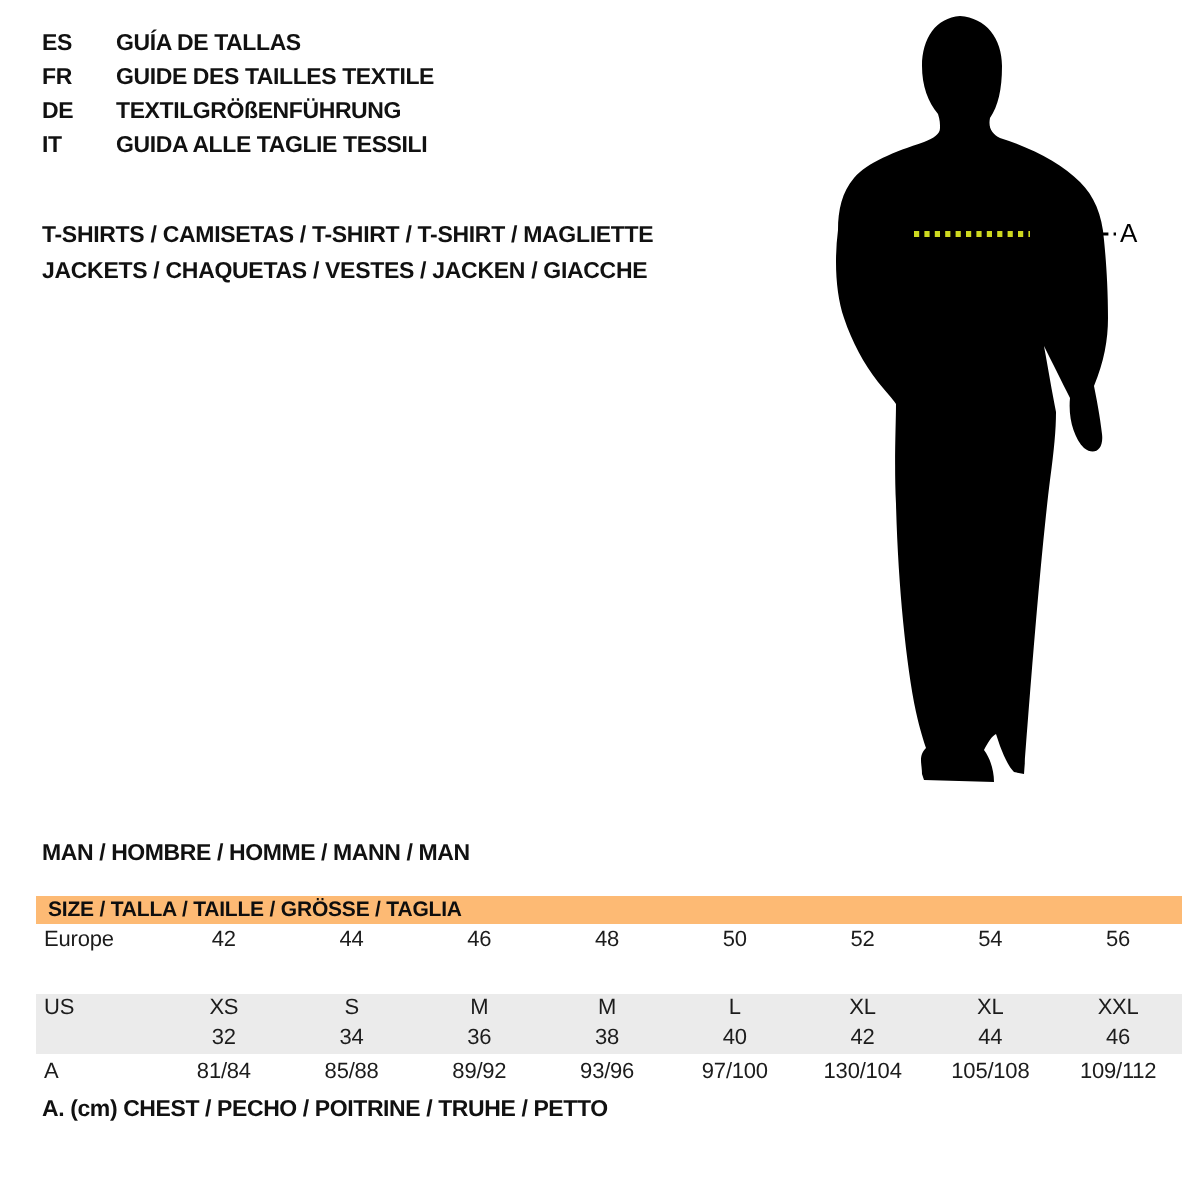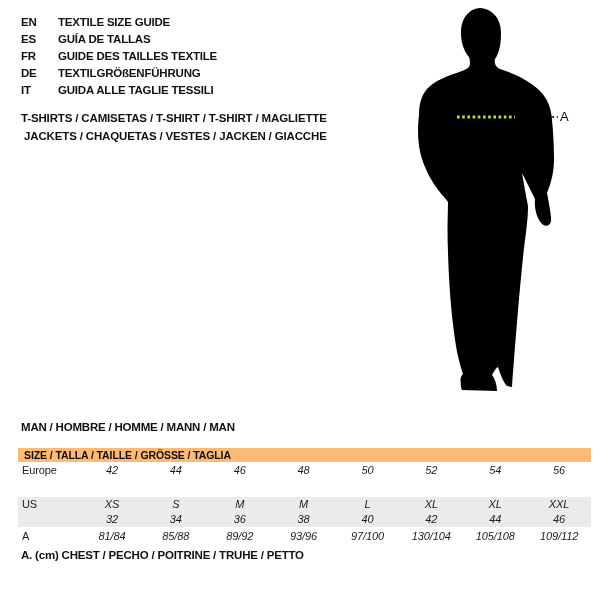--- a/index.html
+++ b/index.html
@@ -6,50 +6,46 @@
   #canvas{
     position:relative;width:600px;height:600px;background:#ffffff;
     font-family:"Liberation Sans", sans-serif;color:#111;overflow:hidden;
   }
   
   .lang-block{position:absolute;left:21px;top:14px;}
   .lang-row{display:flex;height:17px;line-height:17px;}
   .lang-code{width:37px;font-weight:bold;font-size:11.5px;letter-spacing:-0.2px;}
   .lang-label{font-weight:bold;font-size:11.5px;letter-spacing:-0.2px;white-space:nowrap;}
   
-  .cat-block{position:absolute;left:21px;top:109px;text-align:right;}
+  .cat-block{position:absolute;left:21px;top:109px;}
   .cat-line{font-weight:bold;font-size:11.5px;letter-spacing:-0.15px;line-height:18px;white-space:nowrap;}
   
   .figure-wrap{position:absolute;left:390px;top:0;width:210px;height:400px;}
   .a-label{position:absolute;left:560px;top:110px;font-size:13px;line-height:14px;font-weight:400;color:#000;}
   
   .section-title{position:absolute;left:21px;top:421px;font-weight:bold;font-size:11.5px;letter-spacing:-0.2px;line-height:12px;white-space:nowrap;}
   
   .size-table{position:absolute;left:18px;top:448px;width:573px;font-size:11px;letter-spacing:-0.1px;color:#1c1c1c;}
   .st-header{height:14px;line-height:14px;background:#fdba74;font-weight:bold;font-size:10.5px;color:#0e0e0e;padding-left:6px;box-sizing:border-box;}
   .st-row{display:flex;}
   .st-row.h17{height:35px;line-height:17px;}
   .st-row.h15{height:15px;line-height:15px;}
   .st-row.h18{height:18px;line-height:18px;}
   .st-row.stripe{background:#ebebeb;}
   .st-label{width:62px;padding-left:4px;box-sizing:border-box;text-align:left;}
-  .st-cell{flex:1;text-align:center;font-style:italic;}
+  .st-cell{flex:1;text-align:center;}
   
   .footnote{position:absolute;left:21px;top:549px;font-weight:bold;font-size:11.5px;letter-spacing:-0.2px;line-height:13px;white-space:nowrap;text-align:center;}
 </style>
 </head>
 <body>
 
 <div id="canvas">
 
   <div class="lang-block">
-    <div class="lang-row">
-      <span class="lang-code">EN</span>
-      <span class="lang-label">TEXTILE SIZE GUIDE</span>
-    </div>
     <div class="lang-row">
       <span class="lang-code">ES</span>
       <span class="lang-label">GUÍA DE TALLAS</span>
     </div>
     <div class="lang-row">
       <span class="lang-code">FR</span>
       <span class="lang-label">GUIDE DES TAILLES TEXTILE</span>
     </div>
     <div class="lang-row">
       <span class="lang-code">DE</span>

